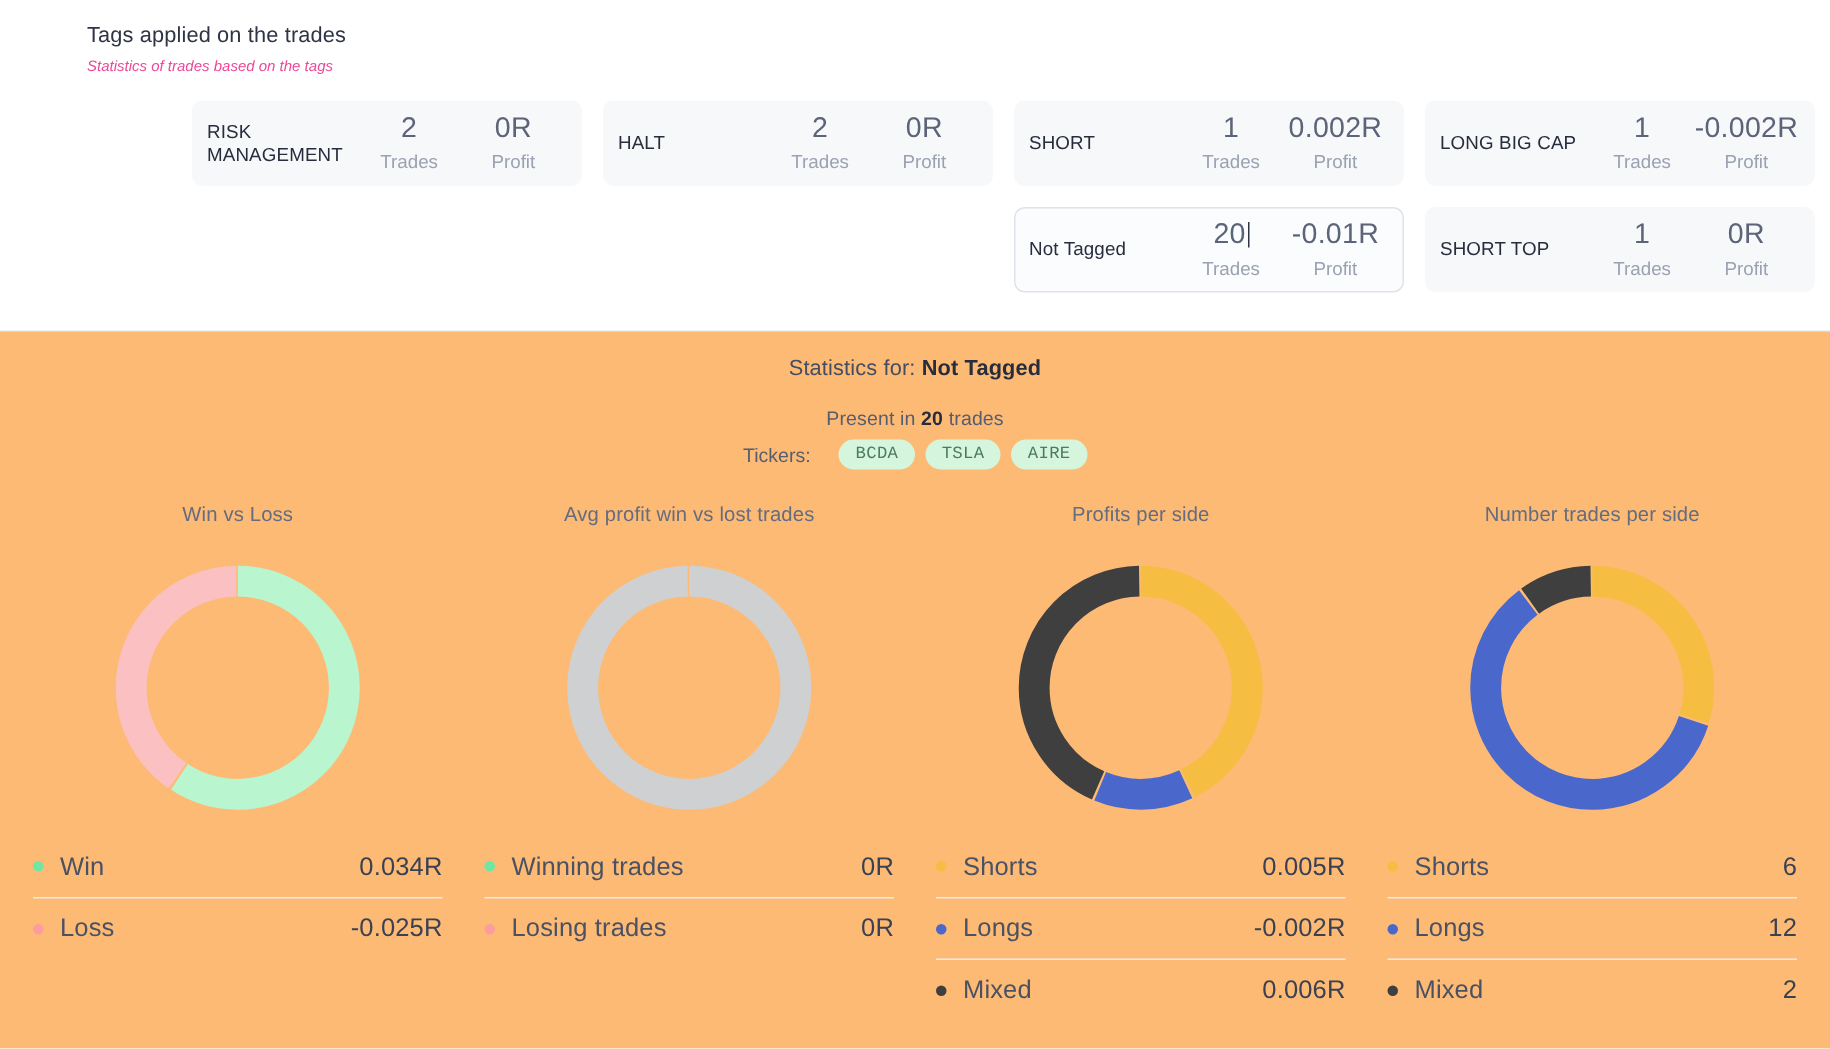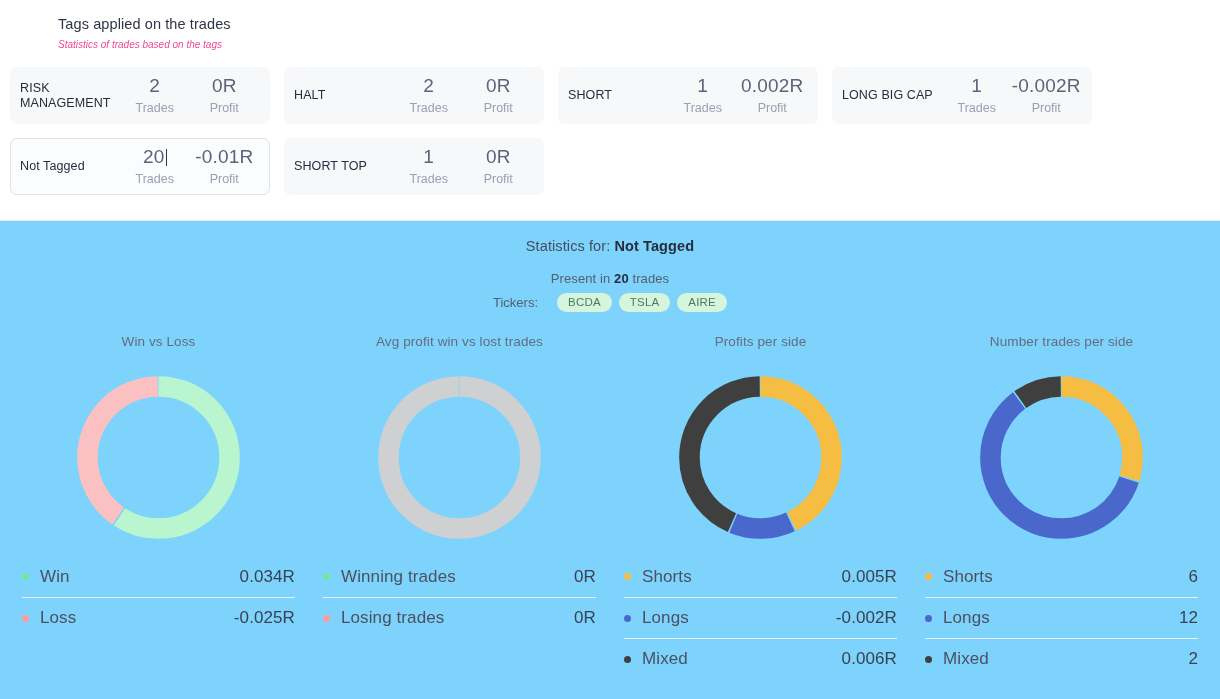--- a/index.html
+++ b/index.html
@@ -29,20 +29,21 @@
     font-style: italic;
   }
 
   
   .tag-grid {
     margin-top: 13px;
     padding: 0 10px;
     display: flex;
     flex-wrap: wrap;
     gap: 14px 14px;
+    justify-content: flex-end;
   }
   .tag-card {
     width: 260px;
     height: 57px;
     border-radius: 7px;
     background: #f7f8fa;
     border: 1px solid transparent;
     display: flex;
     align-items: center;
     padding: 0 10px 0 9px;
@@ -85,21 +86,21 @@
     vertical-align:-3px;
     margin-left:1px;
   }
 
   
   .stats-panel {
     position: absolute;
     left: 0; right: 0;
     top: 220px;
     bottom: 0;
-    background: #7dd3fc;
+    background: #fdba74;
     border-top: 1px solid #eceef2;
   }
   .stats-title {
     text-align: center;
     font-size: 14.5px;
     color: #454d61;
     padding-top: 17px;
     letter-spacing: .1px;
   }
   .stats-title b { color: #272d3d; font-weight: bold; }
@@ -256,21 +257,21 @@
     <div class="stats-title">
       <span>Statistics for: </span><b>Not Tagged</b>
     </div>
 
     <div class="stats-present">
       <span>Present in </span><b>20</b><span> trades</span>
     </div>
 
     <div class="tickers-row">
       <span>Tickers:</span>
-      <span id="tickers-list" style="display:flex;gap:7px;">
+      <span id="tickers-list" style="display:flex;gap:7px;font-family:Liberation Mono, monospace;">
           <span class="ticker-badge">BCDA</span>
           <span class="ticker-badge">TSLA</span>
           <span class="ticker-badge">AIRE</span>
         </span>
     </div>
 
     <div class="charts-row" id="charts-row">
         <div class="chart-col">
           <div class="chart-title">Win vs Loss</div>
           <div class="donut-wrap">

